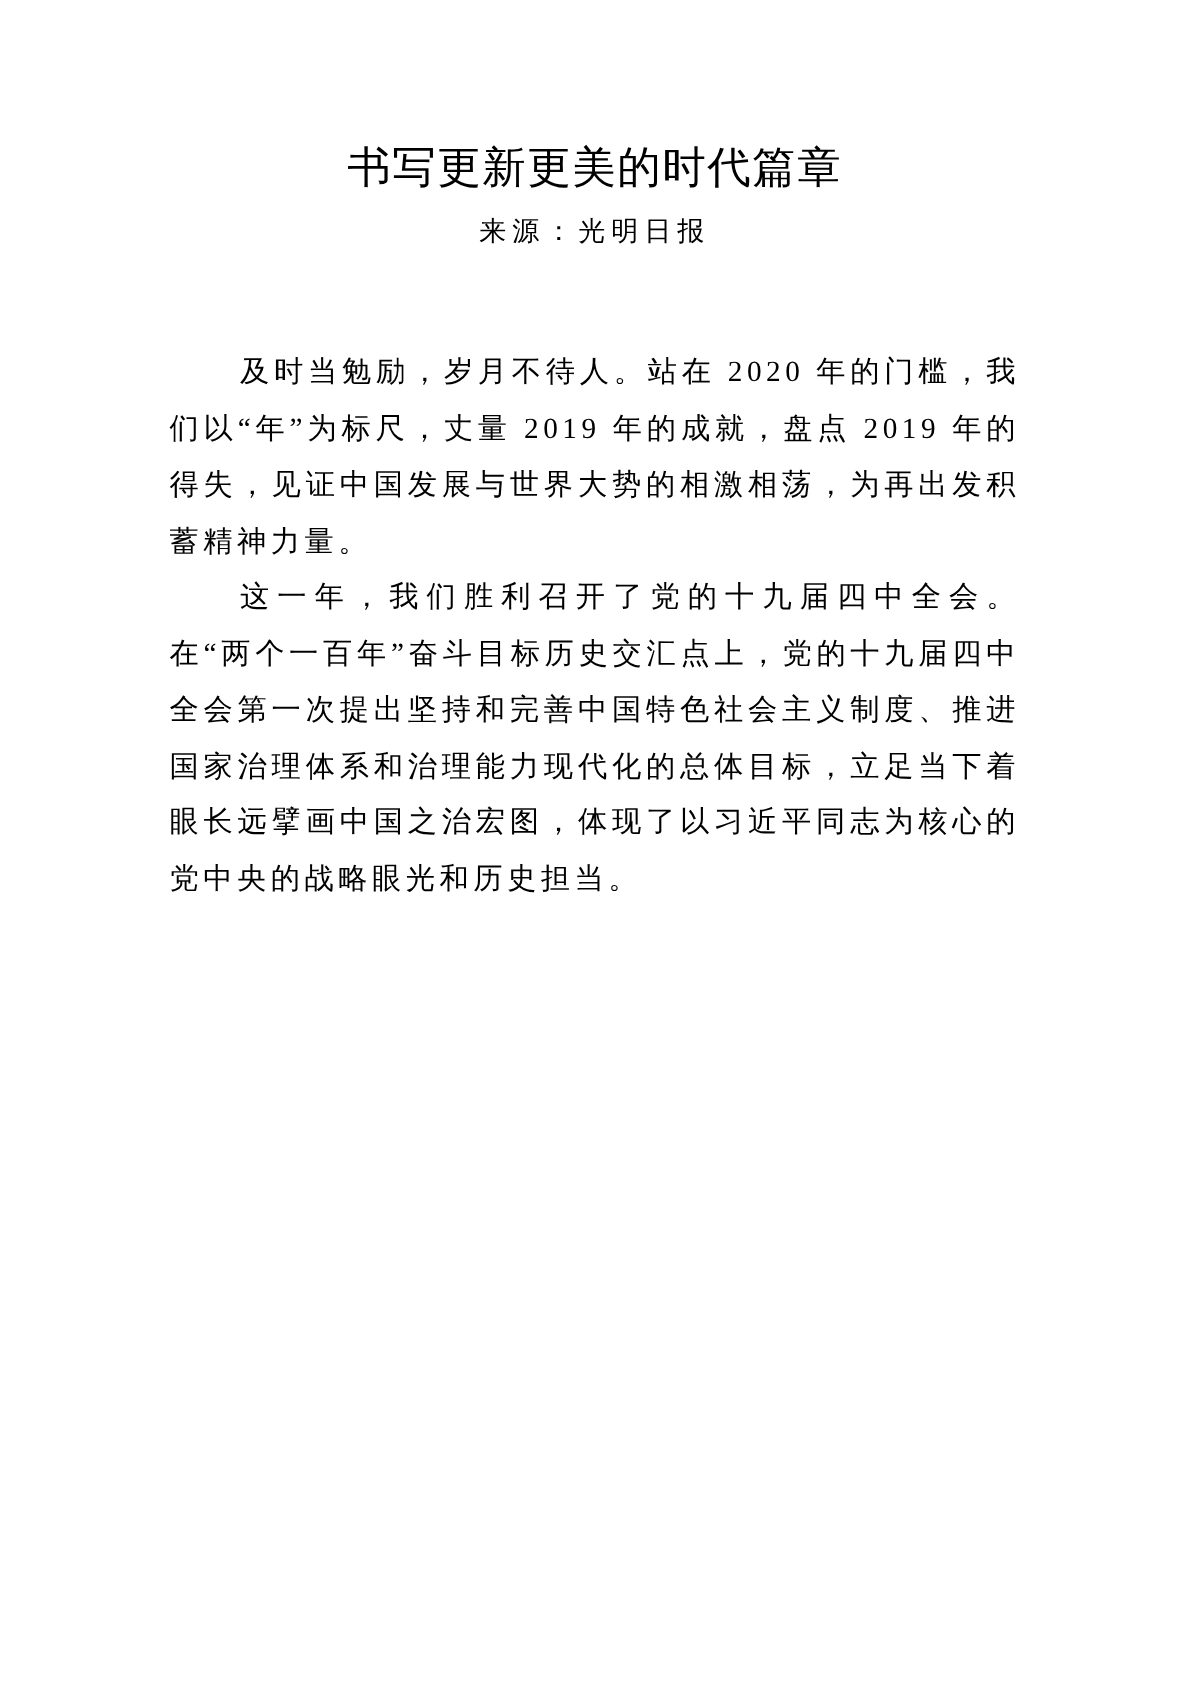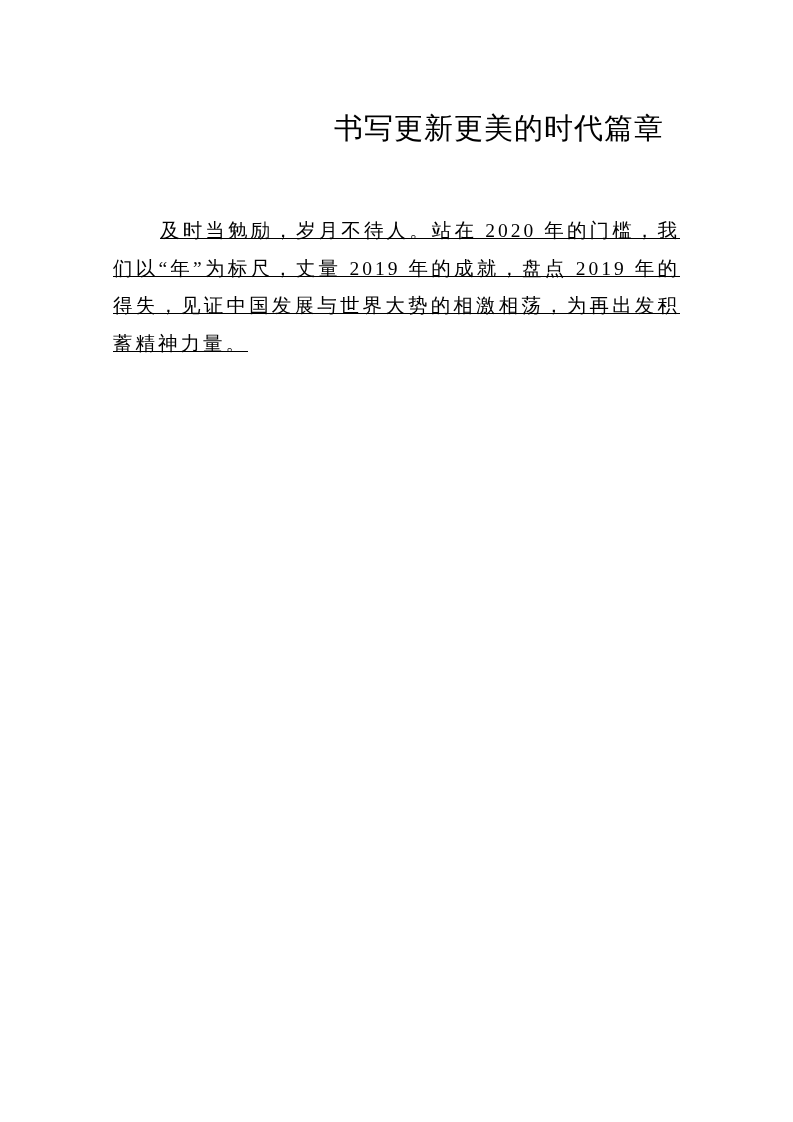--- a/index.html
+++ b/index.html
@@ -15,52 +15,53 @@
     color: #000000;
   }
   .page {
     box-sizing: border-box;
     width: 793px;
     height: 1122px;
     padding: 92px 113px 60px 113px;
     background: #ffffff;
   }
   .doc-title {
-    margin: 16px;
-    text-align: right;
+    margin: 0;
+    text-align: center;
     font-size: 29px;
     font-weight: normal;
     line-height: 40px;
     letter-spacing: 1px;
     color: #000000;
   }
   .doc-source {
     margin: 10px 0 0 0;
     text-align: center;
     font-size: 18px;
     line-height: 24px;
     letter-spacing: 4px;
     color: #000000;
   }
   .doc-body {
     margin-top: 64px;
-    text-decoration: underline;
   }
   .doc-body p {
     margin: 0;
     font-size: 19.5px;
     line-height: 37.5px;
     letter-spacing: 3px;
     text-align: justify;
     text-justify: inter-character;
     text-indent: 47px;
     color: #000000;
   }
 </style>
 </head>
 <body>
 
 <div class="page">
   <h1 class="doc-title">书写更新更美的时代篇章</h1>
+  <div class="doc-source">来源：光明日报</div>
   <div class="doc-body">
     <p>及时当勉励，岁月不待人。站在 2020 年的门槛，我们以“年”为标尺，丈量 2019 年的成就，盘点 2019 年的得失，见证中国发展与世界大势的相激相荡，为再出发积蓄精神力量。</p>
+    <p>这一年，我们胜利召开了党的十九届四中全会。在“两个一百年”奋斗目标历史交汇点上，党的十九届四中全会第一次提出坚持和完善中国特色社会主义制度、推进国家治理体系和治理能力现代化的总体目标，立足当下着眼长远擘画中国之治宏图，体现了以习近平同志为核心的党中央的战略眼光和历史担当。</p>
   </div>
 </div>
 
 </body></html>

